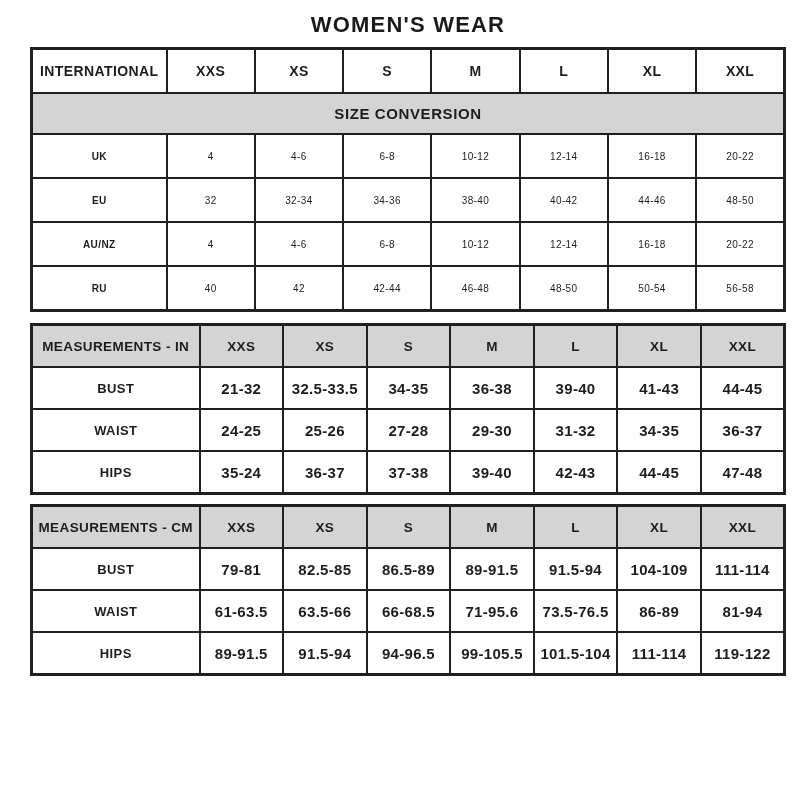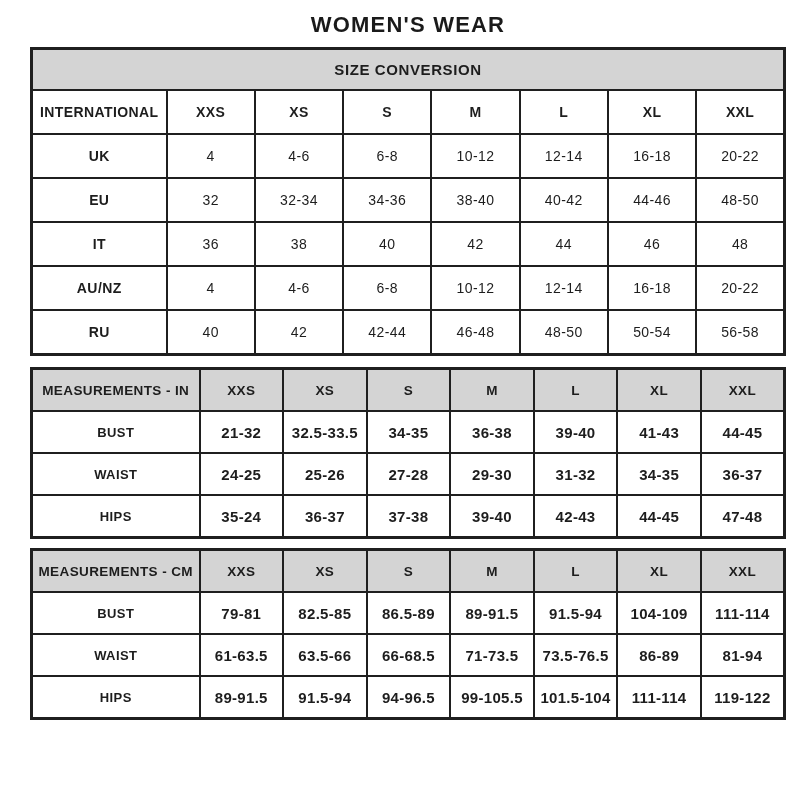--- a/index.html
+++ b/index.html
@@ -53,21 +53,21 @@
   }
   .t-conversion .hdr-cell {
     height: 42px;
     font-size: 14px;
     font-weight: 700;
     letter-spacing: 0.4px;
   }
   .t-conversion .row-label,
   .t-conversion .val-cell {
     height: 42px;
-    font-size: 14px;
+    font-size: 10px;
     font-weight: 500;
     letter-spacing: 0.4px;
   }
   .t-conversion .row-label { font-weight: 600; }
 
   
   .t-meas { }
   .t-meas-in  { margin-top: 11px; }
   .t-meas-cm  { margin-top: 9px; border-radius: 27px; }
   .t-meas .hdr-cell {
@@ -102,63 +102,53 @@
       <col>
         <col>
         <col>
         <col>
         <col>
         <col>
         <col>
     </colgroup>
     <tbody>
         <tr>
-          <th class="tbl-title gray" colspan="8">SIZE CONVERSION</th>
-        </tr>
-        <tr>
           <th class="hdr-cell">INTERNATIONAL</th>
           <th class="hdr-cell">XXS</th>
           <th class="hdr-cell">XS</th>
           <th class="hdr-cell">S</th>
           <th class="hdr-cell">M</th>
           <th class="hdr-cell">L</th>
           <th class="hdr-cell">XL</th>
           <th class="hdr-cell">XXL</th>
         </tr>
         <tr>
+          <th class="tbl-title gray" colspan="8">SIZE CONVERSION</th>
+        </tr>
+        <tr>
           <td class="row-label">UK</td>
           <td class="val-cell">4</td>
           <td class="val-cell">4-6</td>
           <td class="val-cell">6-8</td>
           <td class="val-cell">10-12</td>
           <td class="val-cell">12-14</td>
           <td class="val-cell">16-18</td>
           <td class="val-cell">20-22</td>
         </tr>
         <tr>
           <td class="row-label">EU</td>
           <td class="val-cell">32</td>
           <td class="val-cell">32-34</td>
           <td class="val-cell">34-36</td>
           <td class="val-cell">38-40</td>
           <td class="val-cell">40-42</td>
           <td class="val-cell">44-46</td>
           <td class="val-cell">48-50</td>
         </tr>
         <tr>
-          <td class="row-label">IT</td>
-          <td class="val-cell">36</td>
-          <td class="val-cell">38</td>
-          <td class="val-cell">40</td>
-          <td class="val-cell">42</td>
-          <td class="val-cell">44</td>
-          <td class="val-cell">46</td>
-          <td class="val-cell">48</td>
-        </tr>
-        <tr>
           <td class="row-label">AU/NZ</td>
           <td class="val-cell">4</td>
           <td class="val-cell">4-6</td>
           <td class="val-cell">6-8</td>
           <td class="val-cell">10-12</td>
           <td class="val-cell">12-14</td>
           <td class="val-cell">16-18</td>
           <td class="val-cell">20-22</td>
         </tr>
         <tr>
@@ -259,21 +249,21 @@
           <td class="val-cell">89-91.5</td>
           <td class="val-cell">91.5-94</td>
           <td class="val-cell">104-109</td>
           <td class="val-cell">111-114</td>
         </tr>
         <tr>
           <td class="row-label">WAIST</td>
           <td class="val-cell">61-63.5</td>
           <td class="val-cell">63.5-66</td>
           <td class="val-cell">66-68.5</td>
-          <td class="val-cell">71-73.5</td>
+          <td class="val-cell">71-95.6</td>
           <td class="val-cell">73.5-76.5</td>
           <td class="val-cell">86-89</td>
           <td class="val-cell">81-94</td>
         </tr>
         <tr>
           <td class="row-label">HIPS</td>
           <td class="val-cell">89-91.5</td>
           <td class="val-cell">91.5-94</td>
           <td class="val-cell">94-96.5</td>
           <td class="val-cell">99-105.5</td>

